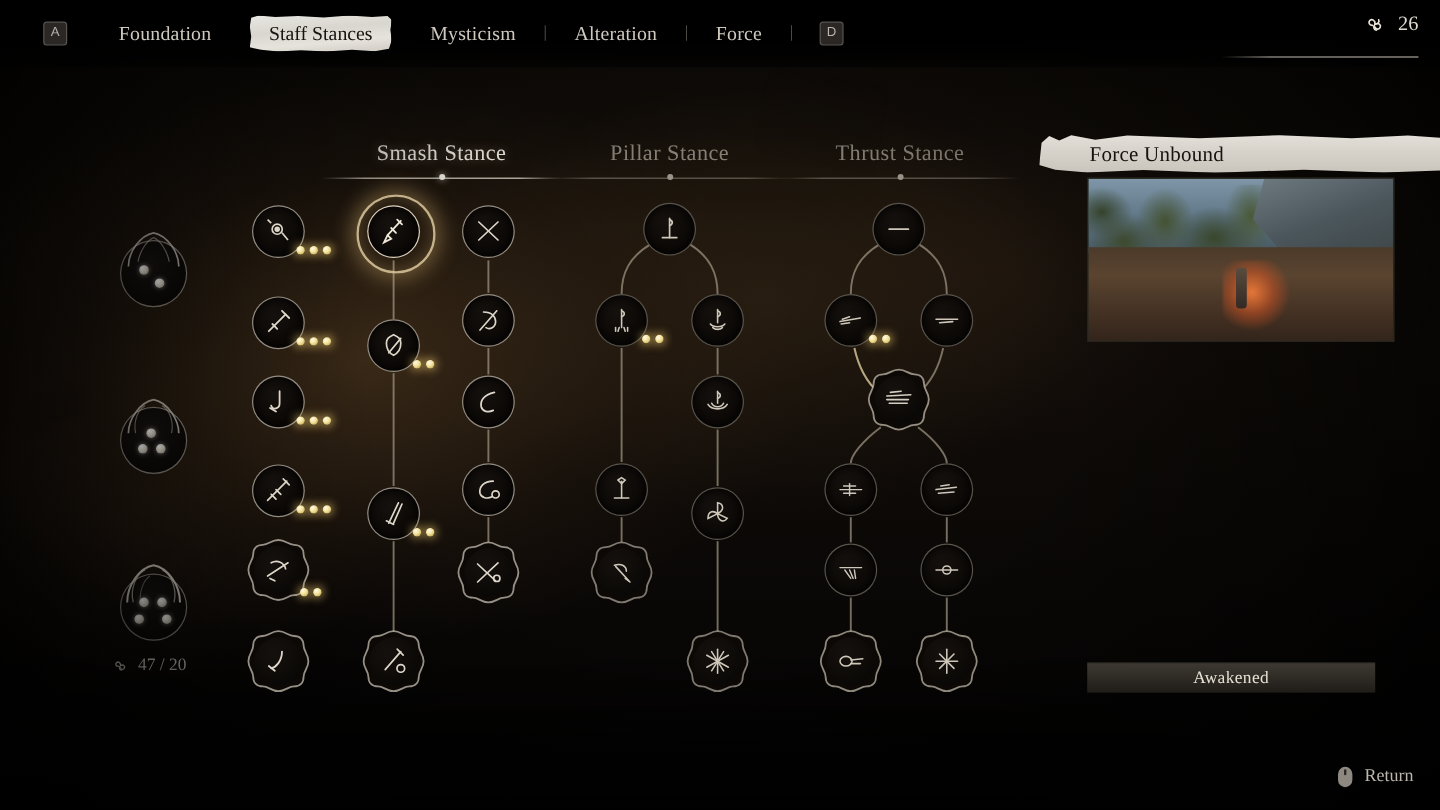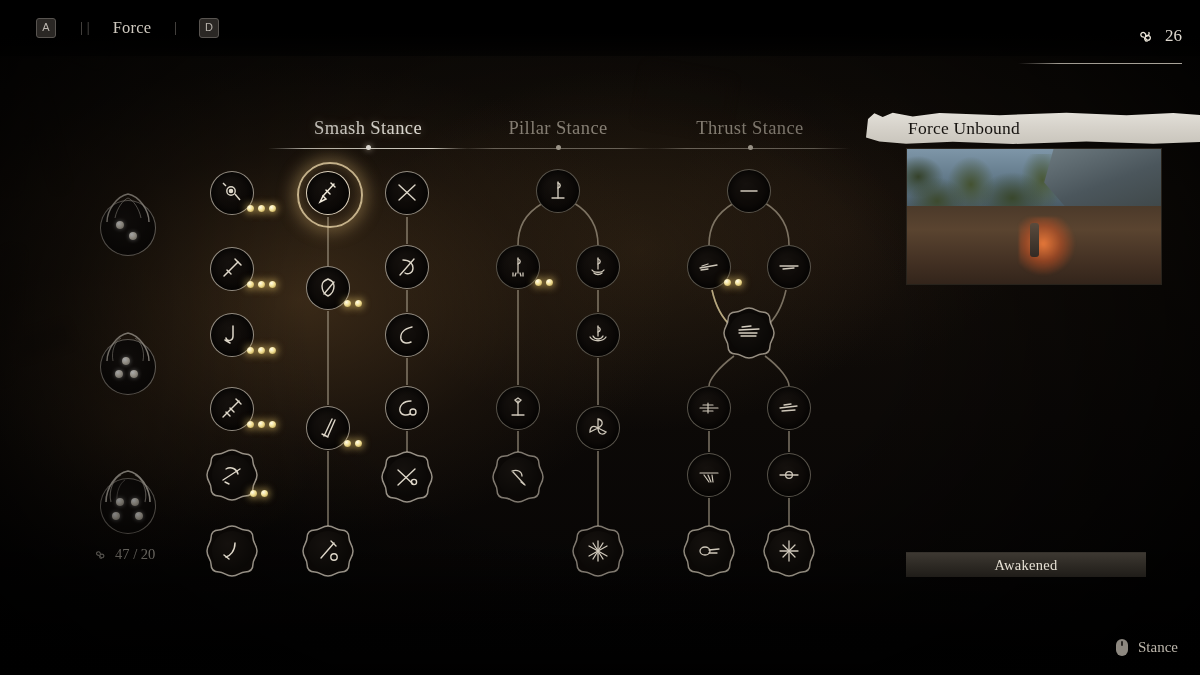--- a/index.html
+++ b/index.html
@@ -42,21 +42,21 @@
   .tab-wrap{padding:0 17px;display:flex;align-items:center;height:34px;}
   .tab-sep{color:#5d5954;font-size:14px;padding:0 2px;}
   .tab-active{position:relative;padding:0 10px;height:30px;display:flex;
      align-items:center;justify-content:center;}
   .tab-active .paper{position:absolute;left:-6px;right:-6px;top:0;bottom:0;
      background:linear-gradient(175deg,#e9e7e2 0%,#d9d6cf 40%,#e6e3dc 70%,#cfcbc3 100%);
      box-shadow:0 0 10px rgba(0,0,0,.9);
      clip-path:polygon(1% 6%,6% 0%,18% 4%,34% 1%,52% 5%,70% 0%,86% 4%,97% 1%,100% 12%,99% 40%,100% 68%,98% 92%,88% 99%,72% 95%,54% 100%,36% 96%,20% 100%,8% 95%,0% 88%,1% 58%,0% 30%);}
   .tab-active span{position:relative;color:#15120f;font-size:16.5px;font-weight:400;}
 
-  .currency{position:absolute;right:18px;top:25px;display:flex;align-items:center;
+  .currency{position:absolute;right:18px;top:9px;display:flex;align-items:center;
      gap:8px;}
   .currency .num{font-size:17px;color:#ded8ce;}
   .cur-rule{position:absolute;right:0;top:38px;width:164px;height:1px;
      background:linear-gradient(90deg,rgba(210,204,192,0) 0%,rgba(210,204,192,.75) 25%,rgba(210,204,192,.8) 100%);}
 
   
   .tiers{position:absolute;left:96px;top:196px;width:70px;}
   .tier{position:relative;width:64px;height:64px;margin-bottom:75px;}
   .tier .ring{position:absolute;inset:4px;border-radius:50%;
      border:1.4px solid rgba(206,199,186,.62);
@@ -161,23 +161,38 @@
     <i style="left:60px;top:30px;width:44px;height:26px;transform:rotate(22deg)"></i>
     <i style="left:16px;top:330px;width:54px;height:22px;transform:rotate(-16deg)"></i>
     <i style="left:0px;top:250px;width:14px;height:130px;transform:rotate(6deg)"></i>
     <i style="left:640px;top:70px;width:90px;height:60px;transform:rotate(10deg);opacity:.5"></i>
   </div>
 
   <div class="topbar">
     <div class="keyhint kh-left">A</div>
     <div class="tabs">
 
-
-
+      <div class="tab-wrap">
+        <div class="tab">Foundation</div>
+      </div>
+
+      <div class="tab-wrap">
+        <div class="tab-active">
+          <div class="paper"></div>
+          <span>Staff Stances</span>
+        </div>
+      </div>
+
+      <div class="tab-wrap">
+        <div class="tab">Mysticism</div>
+      </div>
       <div class="tab-sep">|</div>
+      <div class="tab-wrap">
+        <div class="tab">Alteration</div>
+      </div>
       <div class="tab-sep">|</div>
       <div class="tab-wrap">
         <div class="tab">Force</div>
       </div>
       <div class="tab-sep">|</div>
 
       <div class="keyhint kh-right">D</div>
     </div>
 
     <div class="currency">
@@ -820,17 +835,17 @@
     <div class="state">
       <span>Awakened</span>
     </div>
   </div>
 
   <div class="ret">
     <svg width="14" height="19" viewBox="0 0 14 19">
       <rect x="1" y="1" width="12" height="17" rx="6" fill="#8d8880"></rect>
       <rect x="6" y="3" width="2" height="5" rx="1" fill="#2a2724"></rect>
     </svg>
-    <span>Stance</span>
+    <span>Return</span>
   </div>
 
   <div class="vig"></div>
 </div>
 
 </body></html>

